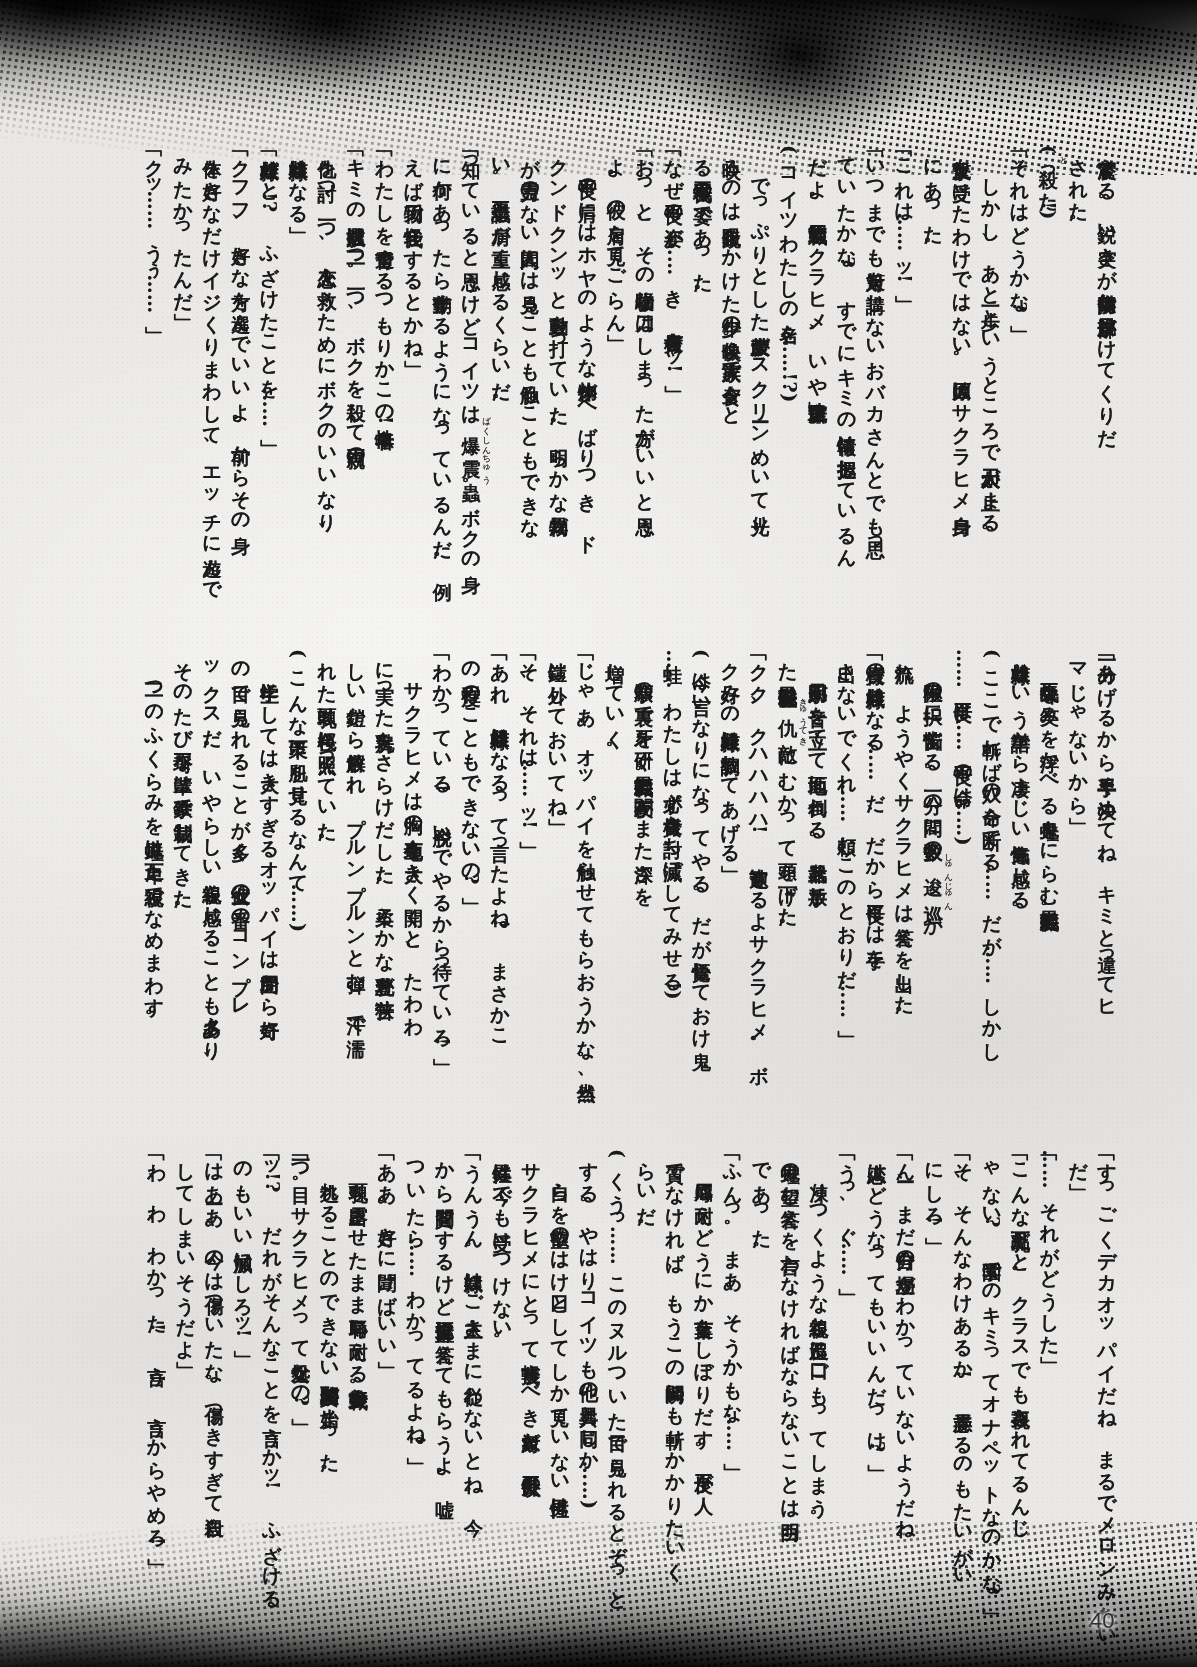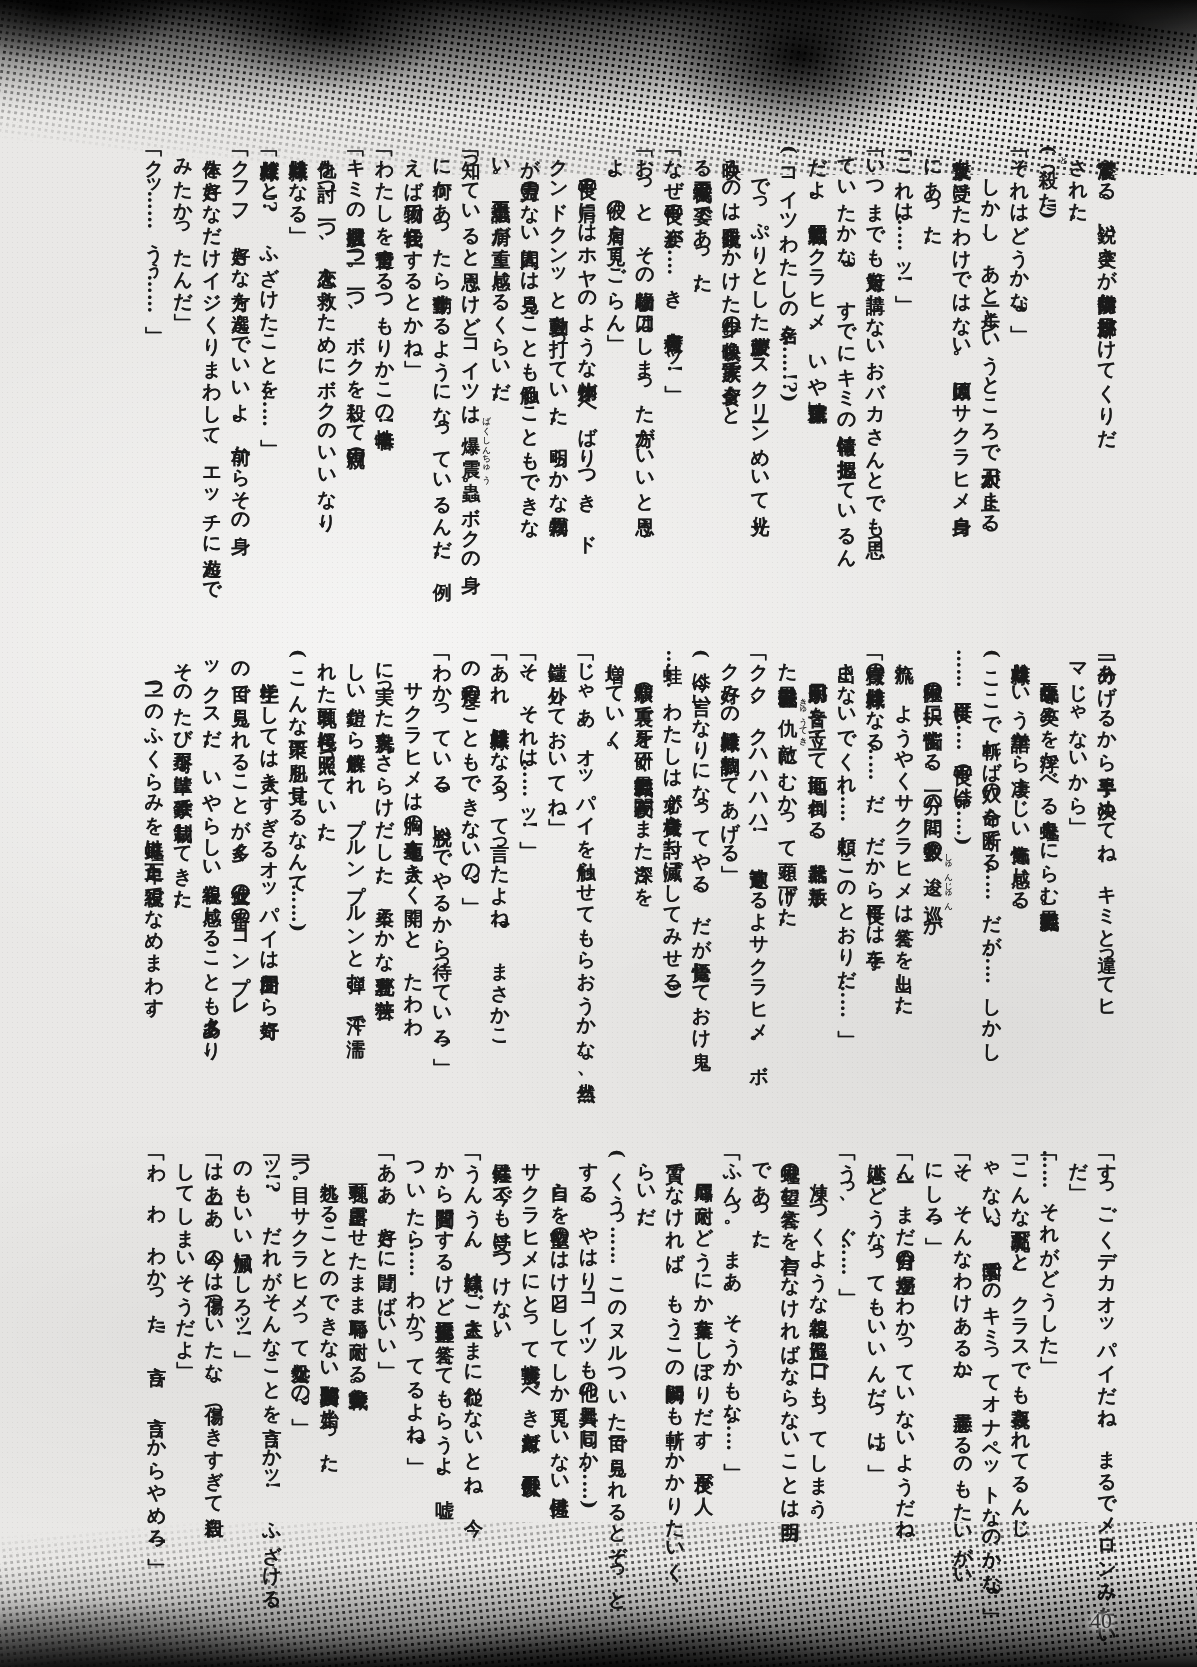--- a/index.html
+++ b/index.html
@@ -61,21 +61,21 @@
   }
   .band-1{top:145px;}
   .band-2{top:649px;}
   .band-3{top:1149px;}
   .band ruby{ruby-position:over;}
   .band rt{font-size:8.5px;letter-spacing:0;font-weight:500;}
 
   .page-number{
     position:absolute;
     left:1090px;top:1608px;
-    font-family:Liberation Serif, serif;
+    font-family:Liberation Sans, sans-serif;
     font-size:22px;
     color:#2e2e2e;
     text-shadow:0 0 5px #fff,0 0 9px #fff,0 0 14px rgba(255,255,255,.9);
   }
 </style>
 </head>
 <body>
 
 <div class="page">
 

